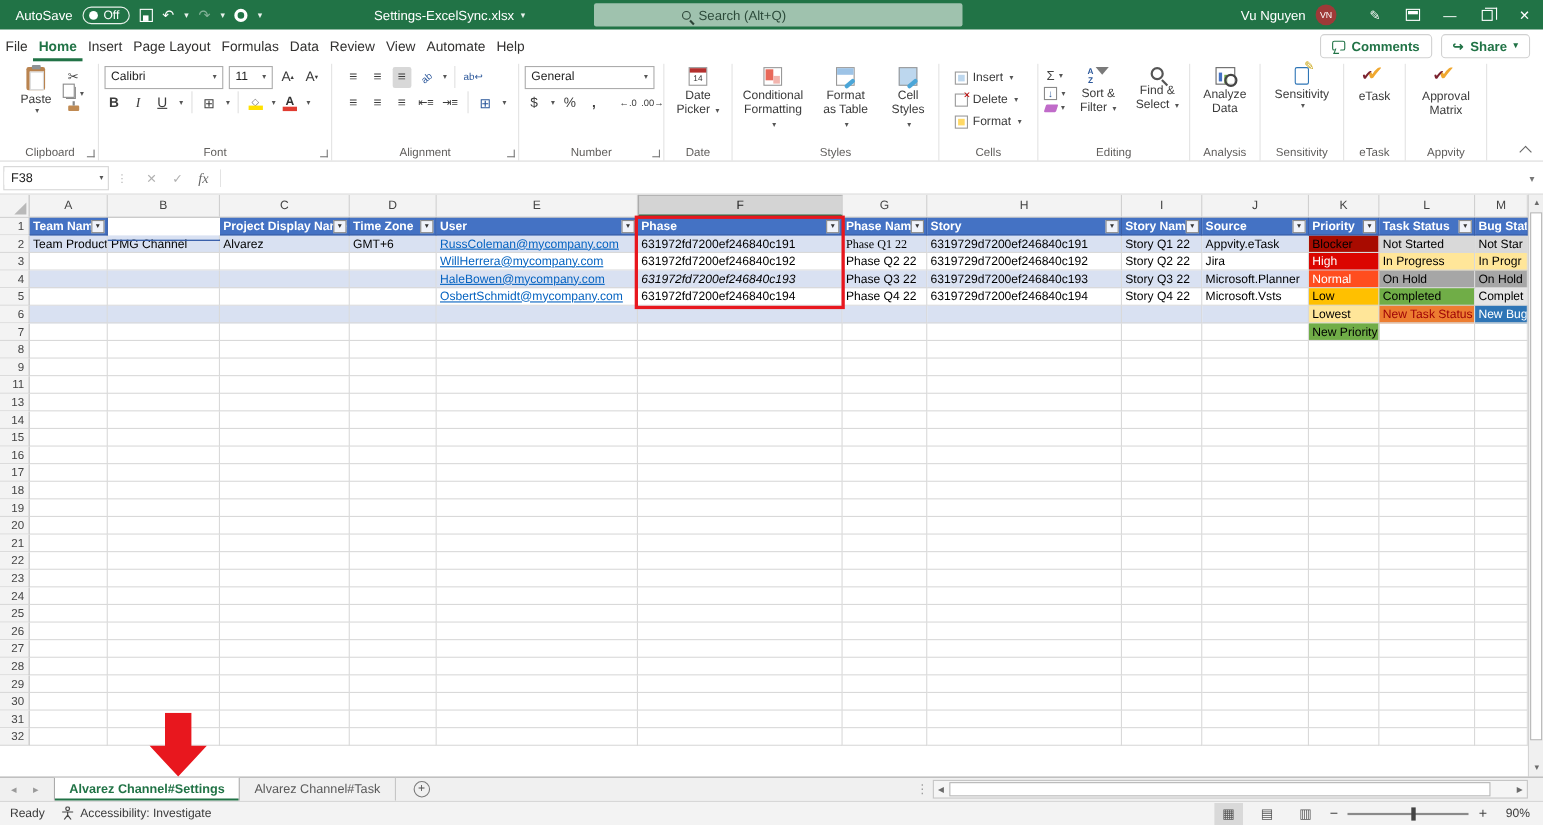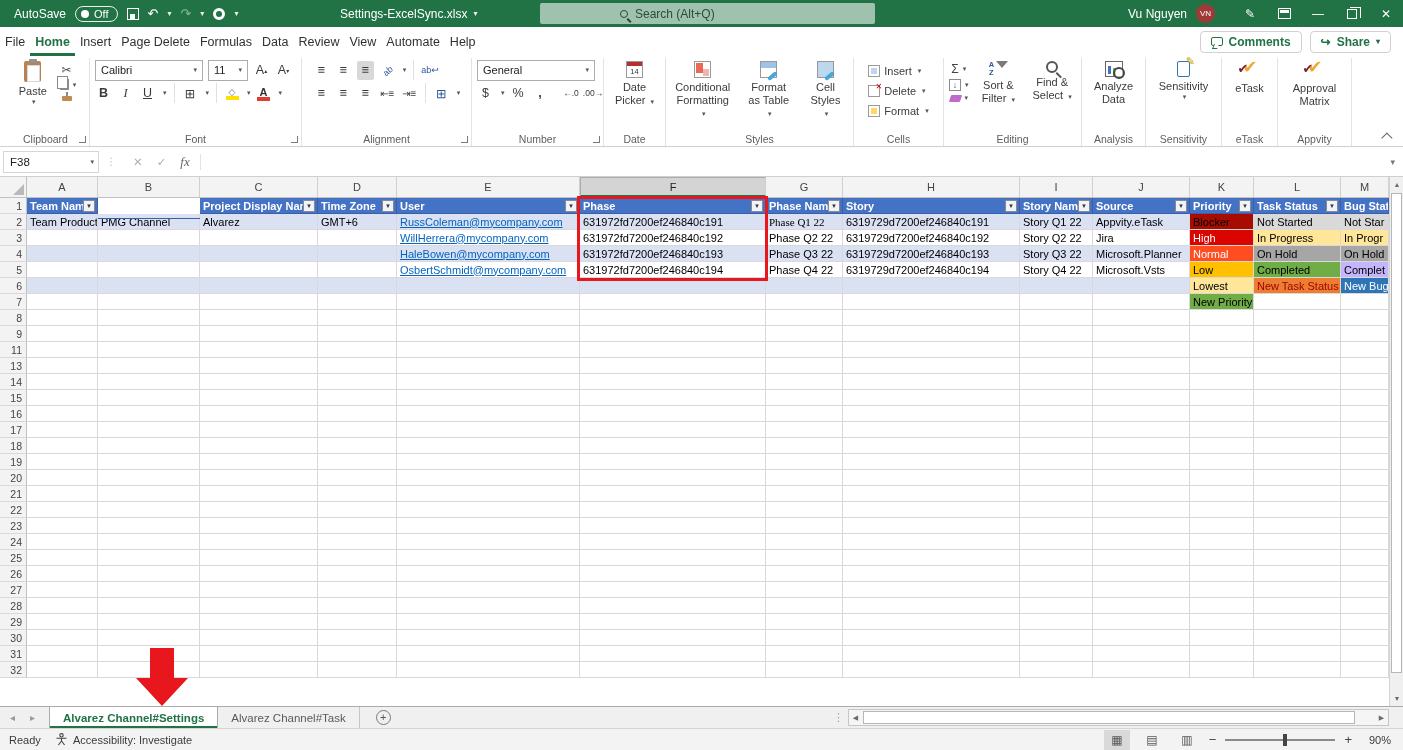--- a/index.html
+++ b/index.html
@@ -227,21 +227,21 @@
         </span>
       <span class="wbtn">✕</span>
     </div>
   </div>
 
   <div class="menubar">
     <div id="menu-tabs" style="display:flex;height:100%;">
         <div class="mtab">File</div>
         <div class="mtab active">Home</div>
         <div class="mtab">Insert</div>
-        <div class="mtab">Page Delete</div>
+        <div class="mtab">Page Layout</div>
         <div class="mtab">Formulas</div>
         <div class="mtab">Data</div>
         <div class="mtab">Review</div>
         <div class="mtab">View</div>
         <div class="mtab">Automate</div>
         <div class="mtab">Help</div>
       </div>
     <div class="mright">
       <span class="pillbtn">
         <span class="ic-comment"></span>
@@ -562,21 +562,21 @@
           <div class="cell" style="width: 87px; background: rgb(255, 230, 153);">In Progress</div>
           <div class="cell" style="width: 48px; background: rgb(255, 230, 153);">In Progr</div>
         </div>
         <div class="grow banded">
           <div class="rowhdr">4</div>
           <div class="cell" style="width: 71px;"></div>
           <div class="cell" style="width: 102px;"></div>
           <div class="cell" style="width: 118px;"></div>
           <div class="cell" style="width: 79px;"></div>
           <div class="cell link" style="width: 183px;">HaleBowen@mycompany.com</div>
-          <div class="cell" style="width: 186px;">631972fd7200ef246840c193</div>
+          <div class="cell" style="width: 186px; font-style: italic;">631972fd7200ef246840c193</div>
           <div class="cell" style="width: 77px;">Phase Q3 22</div>
           <div class="cell" style="width: 177px;">6319729d7200ef246840c193</div>
           <div class="cell" style="width: 73px;">Story Q3 22</div>
           <div class="cell" style="width: 97px;">Microsoft.Planner</div>
           <div class="cell" style="width: 64px; background: rgb(255, 77, 31); color: rgb(255, 255, 255);">Normal</div>
           <div class="cell" style="width: 87px; background: rgb(166, 166, 166);">On Hold</div>
           <div class="cell" style="width: 48px; background: rgb(166, 166, 166);">On Hold</div>
         </div>
         <div class="grow">
           <div class="rowhdr">5</div>
@@ -585,21 +585,21 @@
           <div class="cell" style="width: 118px;"></div>
           <div class="cell" style="width: 79px;"></div>
           <div class="cell link" style="width: 183px;">OsbertSchmidt@mycompany.com</div>
           <div class="cell" style="width: 186px;">631972fd7200ef246840c194</div>
           <div class="cell" style="width: 77px;">Phase Q4 22</div>
           <div class="cell" style="width: 177px;">6319729d7200ef246840c194</div>
           <div class="cell" style="width: 73px;">Story Q4 22</div>
           <div class="cell" style="width: 97px;">Microsoft.Vsts</div>
           <div class="cell" style="width: 64px; background: rgb(255, 192, 0);">Low</div>
           <div class="cell" style="width: 87px; background: rgb(112, 173, 71);">Completed</div>
-          <div class="cell" style="width: 48px; background: #c4b5fd;">Complet</div>
+          <div class="cell" style="width: 48px; background: #e5e5e5;">Complet</div>
         </div>
         <div class="grow banded">
           <div class="rowhdr">6</div>
           <div class="cell" style="width: 71px;"></div>
           <div class="cell" style="width: 102px;"></div>
           <div class="cell" style="width: 118px;"></div>
           <div class="cell" style="width: 79px;"></div>
           <div class="cell" style="width: 183px;"></div>
           <div class="cell" style="width: 186px;"></div>
           <div class="cell" style="width: 77px;"></div>

